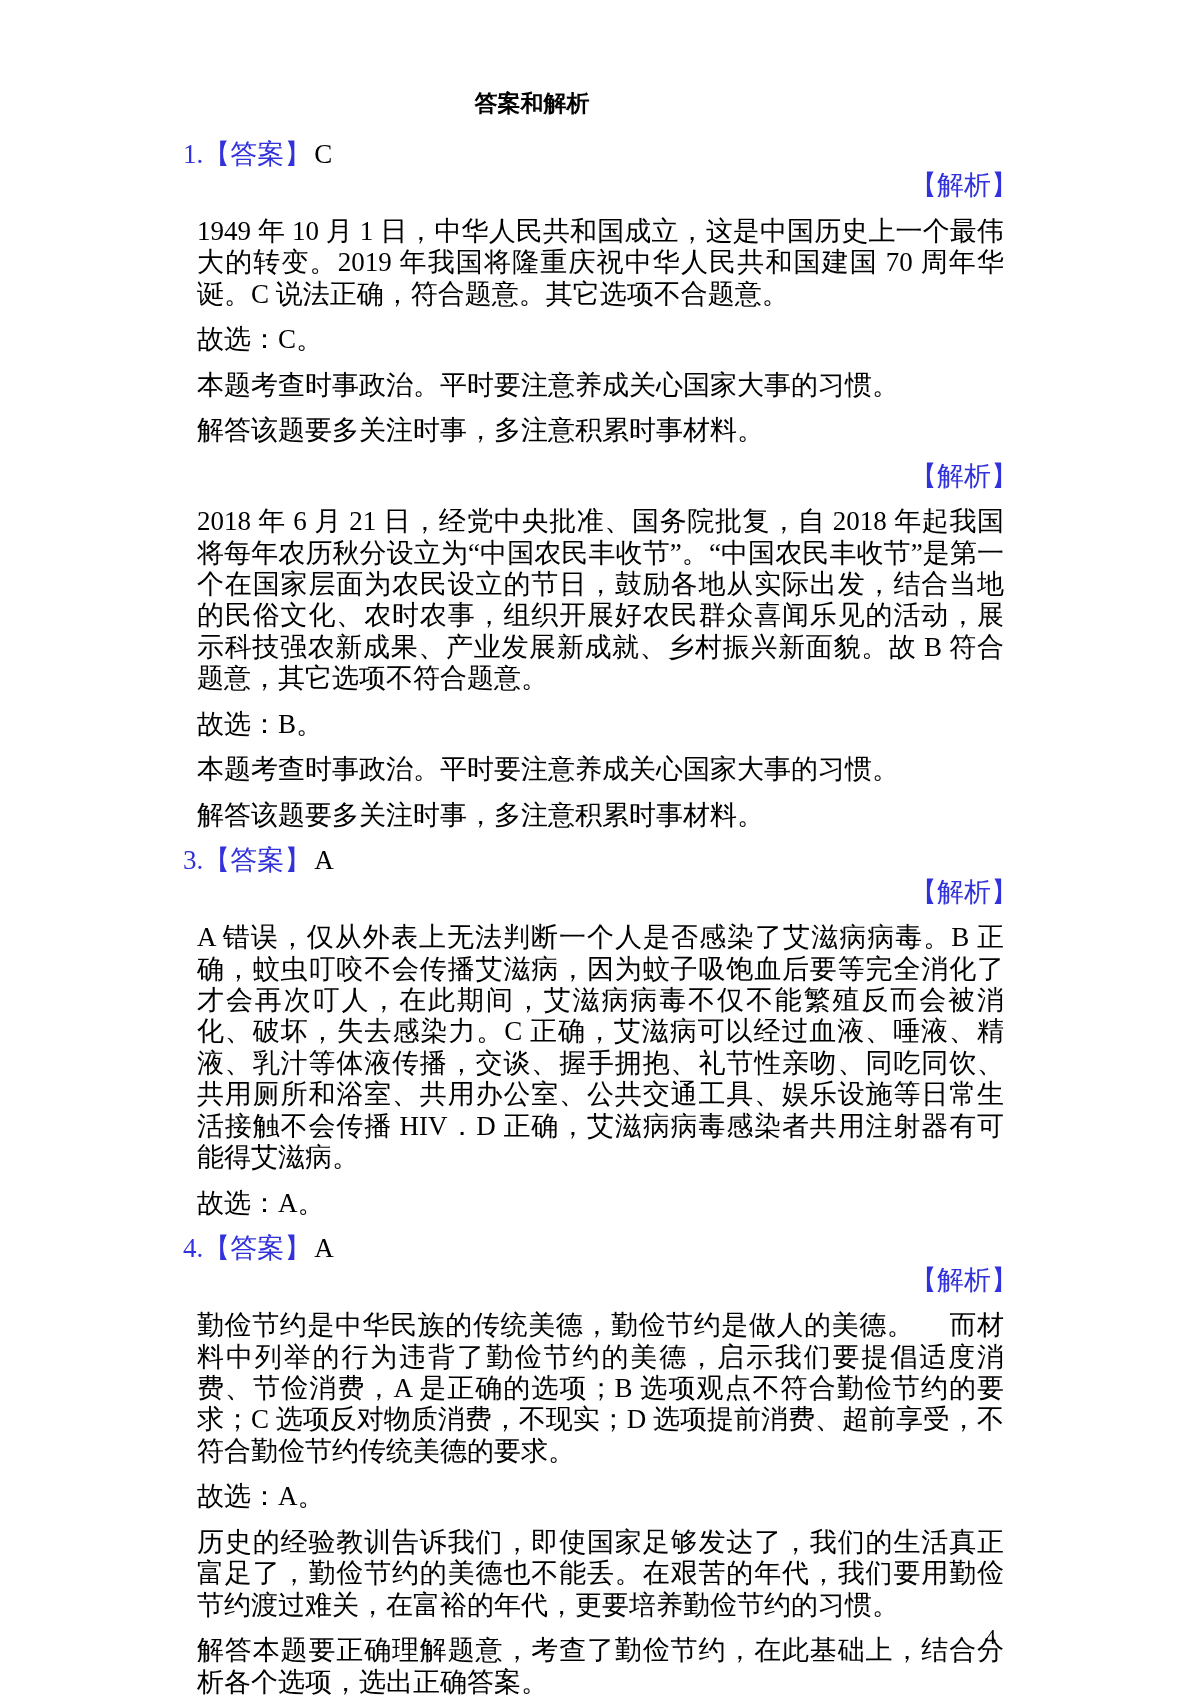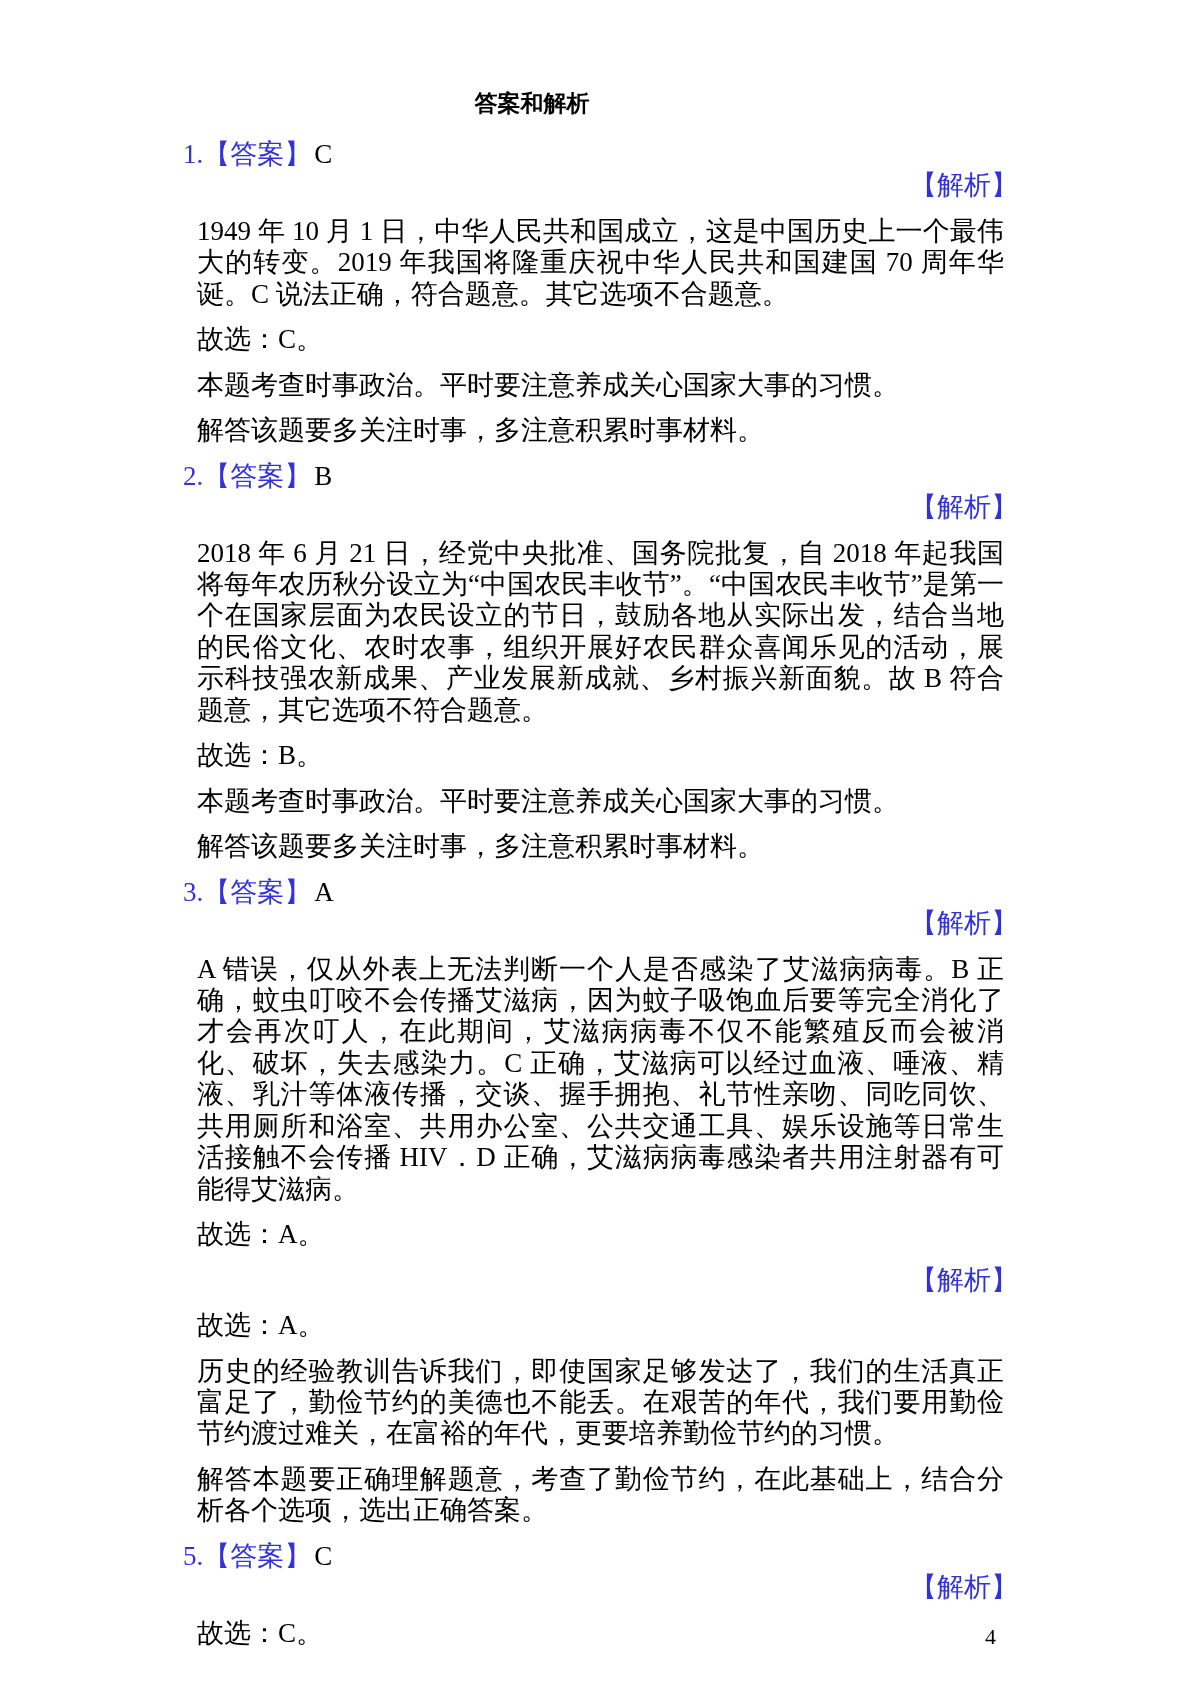--- a/index.html
+++ b/index.html
@@ -76,23 +76,20 @@
     <div class="analysis-label blue">【解析】</div>
     <div class="analysis-body">
           <p class="para">1949 年 10 月 1 日，中华人民共和国成立，这是中国历史上一个最伟大的转变。2019 年我国将隆重庆祝中华人民共和国建国 70 周年华诞。C 说法正确，符合题意。其它选项不合题意。</p>
           <p class="para">故选：C。</p>
           <p class="para">本题考查时事政治。平时要注意养成关心国家大事的习惯。</p>
           <p class="para">解答该题要多关注时事，多注意积累时事材料。</p>
         </div>
   </div>
 
   <div class="section">
-    <div class="answer-line">
-      <span class="blue">2.</span><span class="blue">【答案】</span><span class="answer-letter">B</span>
-    </div>
     <div class="analysis-label blue">【解析】</div>
     <div class="analysis-body">
           <p class="para">2018 年 6 月 21 日，经党中央批准、国务院批复，自 2018 年起我国将每年农历秋分设立为“中国农民丰收节”。“中国农民丰收节”是第一个在国家层面为农民设立的节日，鼓励各地从实际出发，结合当地的民俗文化、农时农事，组织开展好农民群众喜闻乐见的活动，展示科技强农新成果、产业发展新成就、乡村振兴新面貌。故 B 符合题意，其它选项不符合题意。</p>
           <p class="para">故选：B。</p>
           <p class="para">本题考查时事政治。平时要注意养成关心国家大事的习惯。</p>
           <p class="para">解答该题要多关注时事，多注意积累时事材料。</p>
         </div>
   </div>
 
   <div class="section">
@@ -100,22 +97,26 @@
       <span class="blue">3.</span><span class="blue">【答案】</span><span class="answer-letter">A</span>
     </div>
     <div class="analysis-label blue">【解析】</div>
     <div class="analysis-body">
           <p class="para">A 错误，仅从外表上无法判断一个人是否感染了艾滋病病毒。B 正确，蚊虫叮咬不会传播艾滋病，因为蚊子吸饱血后要等完全消化了才会再次叮人，在此期间，艾滋病病毒不仅不能繁殖反而会被消化、破坏，失去感染力。C 正确，艾滋病可以经过血液、唾液、精液、乳汁等体液传播，交谈、握手拥抱、礼节性亲吻、同吃同饮、共用厕所和浴室、共用办公室、公共交通工具、娱乐设施等日常生活接触不会传播 HIV．D 正确，艾滋病病毒感染者共用注射器有可能得艾滋病。</p>
           <p class="para">故选：A。</p>
         </div>
   </div>
 
   <div class="section">
+    <div class="answer-line">
+      <span class="blue">4.</span><span class="blue">【答案】</span><span class="answer-letter">A</span>
+    </div>
     <div class="analysis-label blue">【解析】</div>
     <div class="analysis-body">
+          <p class="para">勤俭节约是中华民族的传统美德，勤俭节约是做人的美德。　 而材料中列举的行为违背了勤俭节约的美德，启示我们要提倡适度消费、节俭消费，A 是正确的选项；B 选项观点不符合勤俭节约的要求；C 选项反对物质消费，不现实；D 选项提前消费、超前享受，不符合勤俭节约传统美德的要求。</p>
           <p class="para">故选：A。</p>
           <p class="para">历史的经验教训告诉我们，即使国家足够发达了，我们的生活真正富足了，勤俭节约的美德也不能丢。在艰苦的年代，我们要用勤俭节约渡过难关，在富裕的年代，更要培养勤俭节约的习惯。</p>
           <p class="para">解答本题要正确理解题意，考查了勤俭节约，在此基础上，结合分析各个选项，选出正确答案。</p>
         </div>
   </div>
 
   <div class="section">
     <div class="answer-line">
       <span class="blue">5.</span><span class="blue">【答案】</span><span class="answer-letter">C</span>
     </div>

